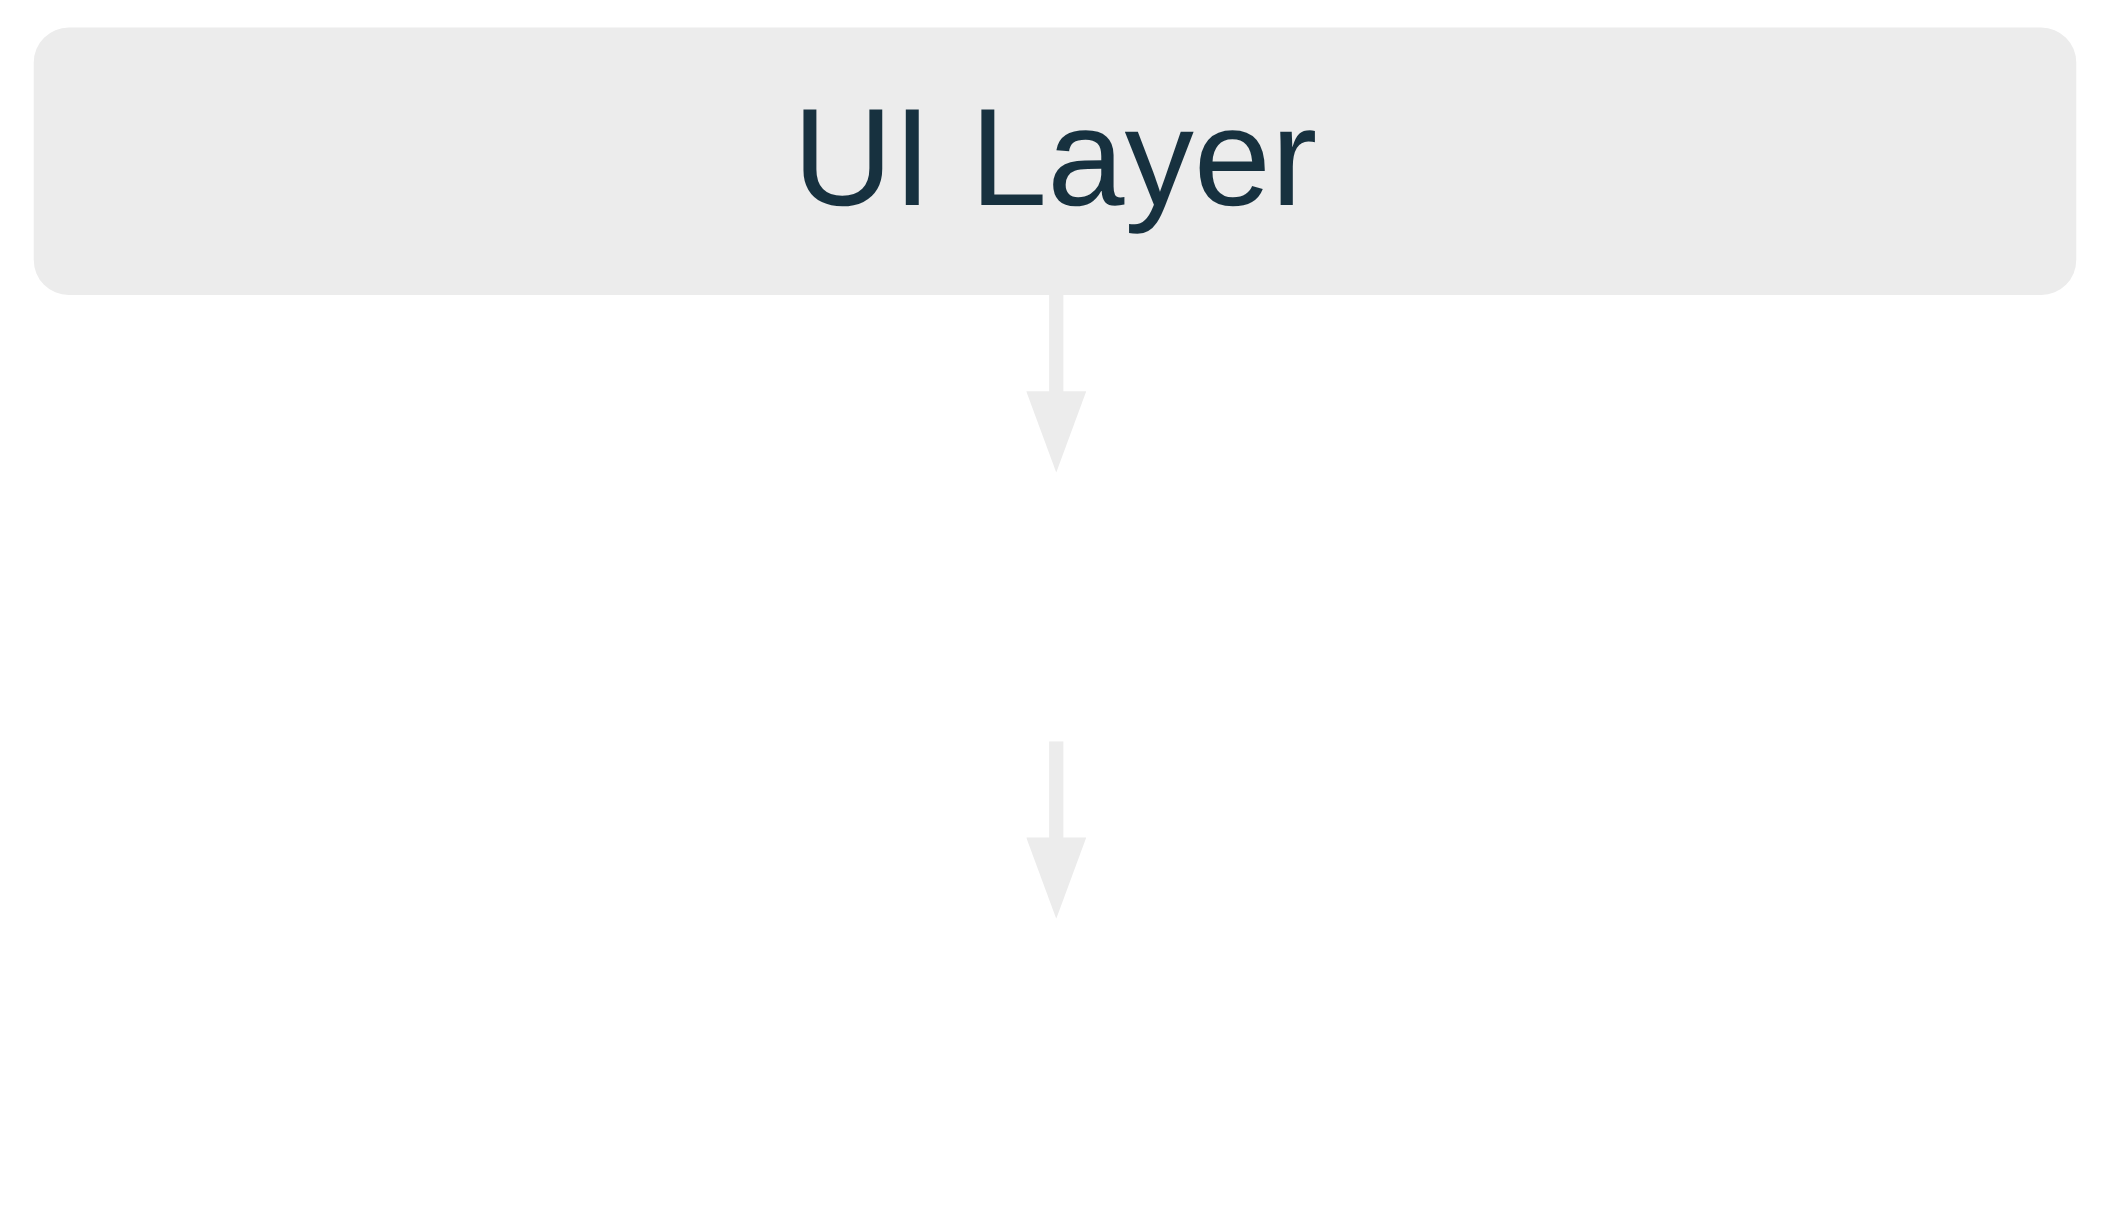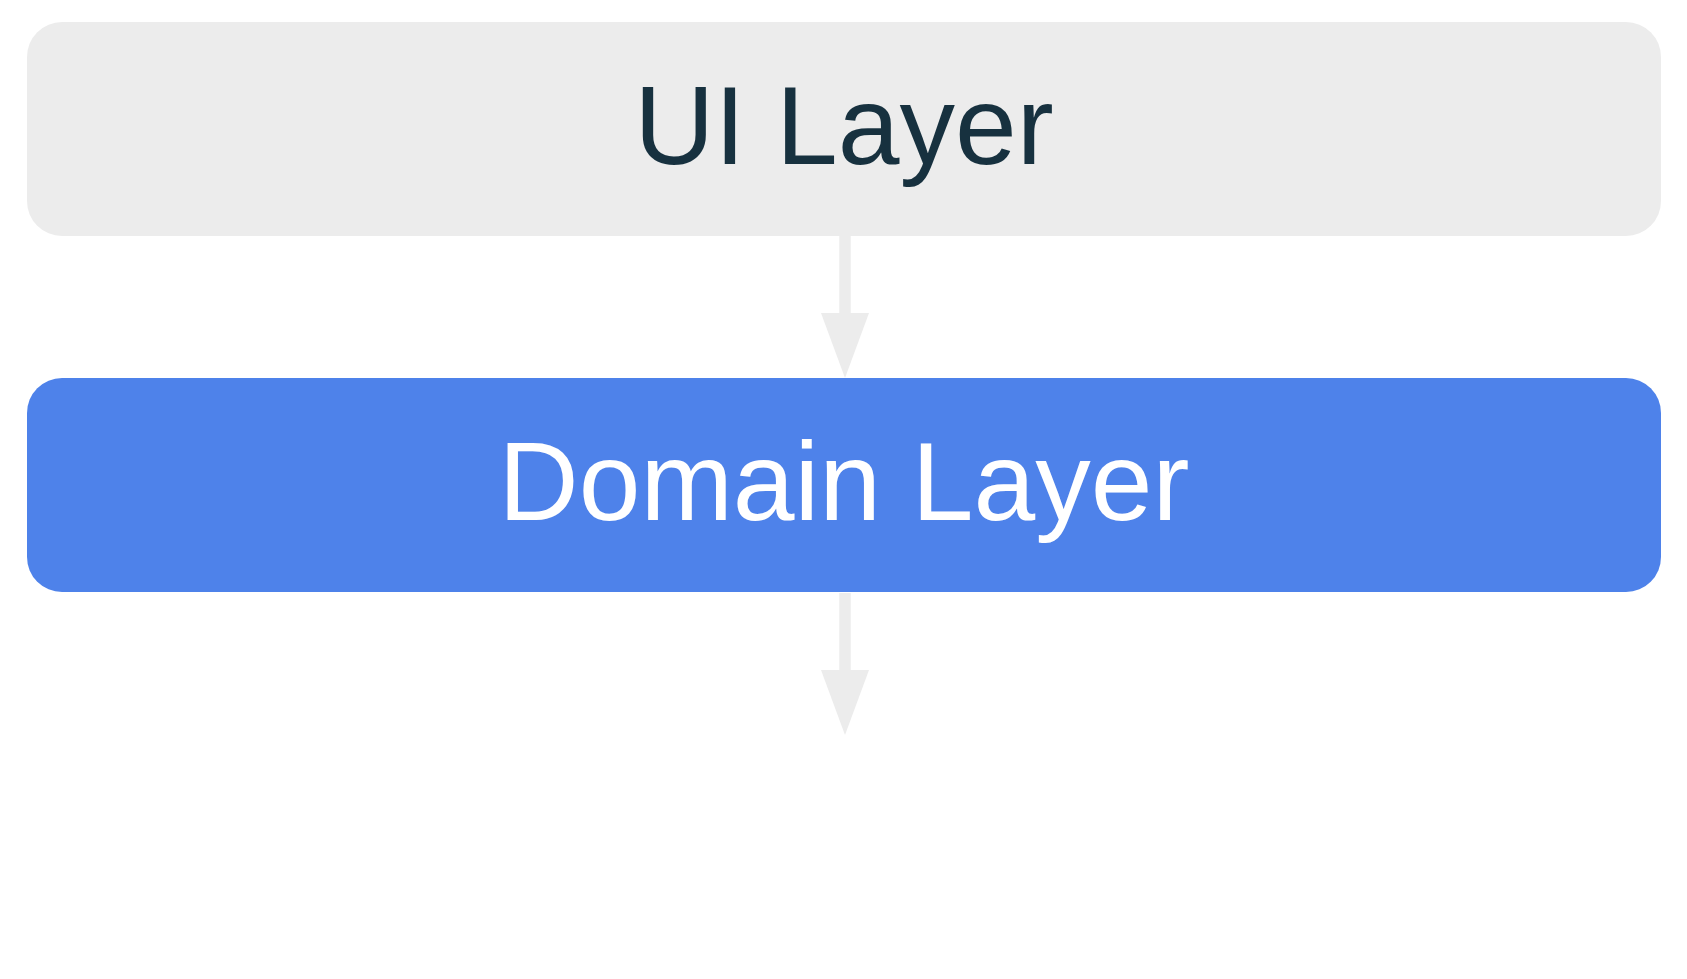--- a/index.html
+++ b/index.html
@@ -40,21 +40,21 @@
     padding-bottom: 6px; 
   }
   .layer.muted {
     background: var(--color-layer-muted-bg);
     color: var(--color-layer-muted-text);
   }
   .layer.accent {
     background: var(--color-layer-accent-bg);
     color: var(--color-layer-accent-text);
   }
-  .layer-ui    { top: 22px;  }
+  .layer-ui    { top: 22px; border-radius: 28px;  }
   .layer-domain{ top: 378px; }
   .layer-data  { top: 735px; }
 
   .arrow {
     position: absolute;
     left: 821px;   
     width: 48px;
     height: 142px;
   }
   .arrow-1 { top: 236px; }
@@ -71,23 +71,20 @@
     <span class="layer-label">UI Layer</span>
   </div>
 
   <div class="arrow arrow-1">
     <svg viewBox="0 0 48 142" xmlns="http://www.w3.org/2000/svg" aria-hidden="true">
       <rect class="arrow-shape" x="18.3" y="0" width="11.4" height="78"></rect>
       <polygon class="arrow-shape" points="0,77 48,77 24,142"></polygon>
     </svg>
   </div>
 
-  <div class="layer accent layer-domain">
-    <span class="layer-label">Domain Layer</span>
-  </div>
 
   <div class="arrow arrow-2">
     <svg viewBox="0 0 48 142" xmlns="http://www.w3.org/2000/svg" aria-hidden="true">
       <rect class="arrow-shape" x="18.3" y="0" width="11.4" height="78"></rect>
       <polygon class="arrow-shape" points="0,77 48,77 24,142"></polygon>
     </svg>
   </div>
 
 
 </div>

